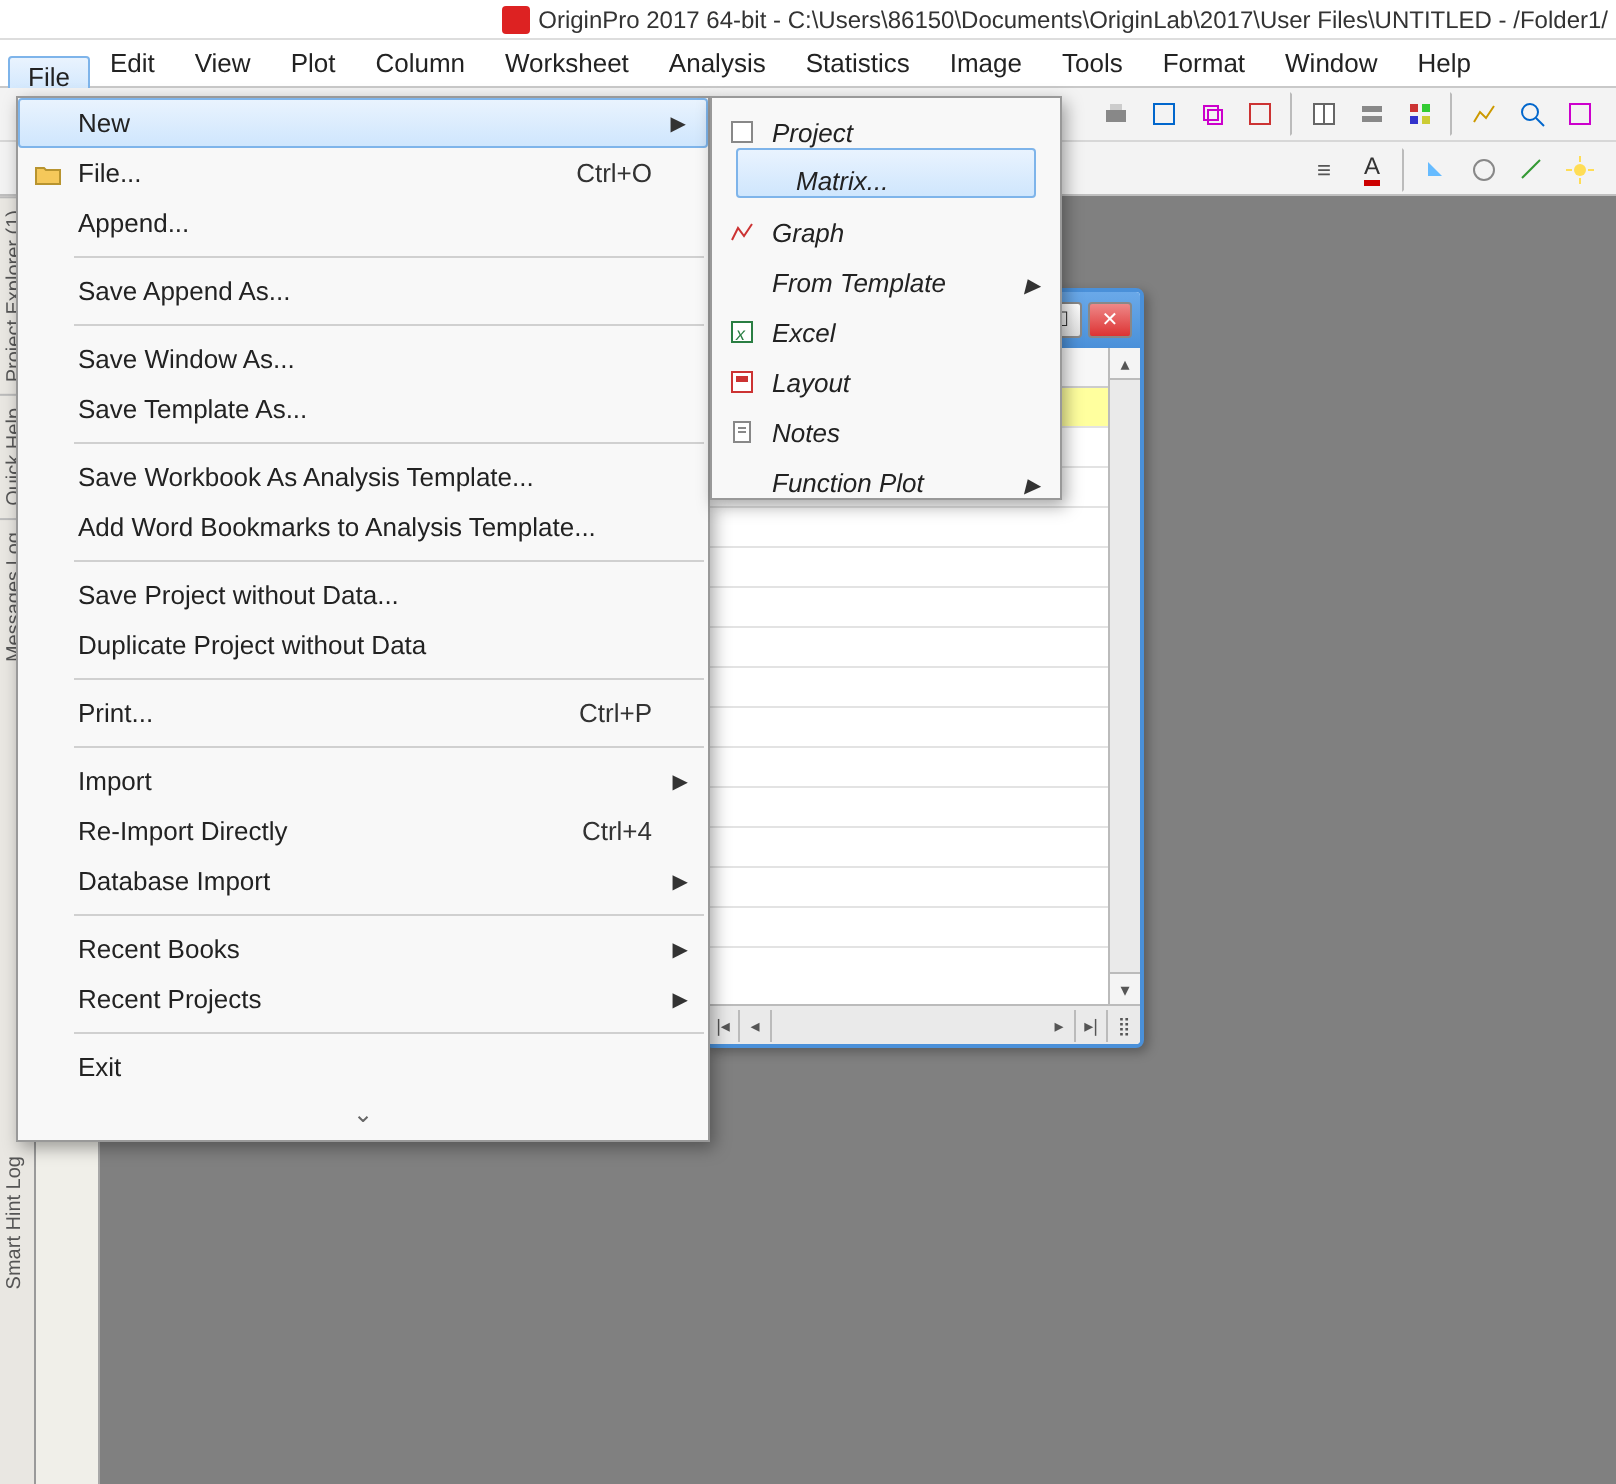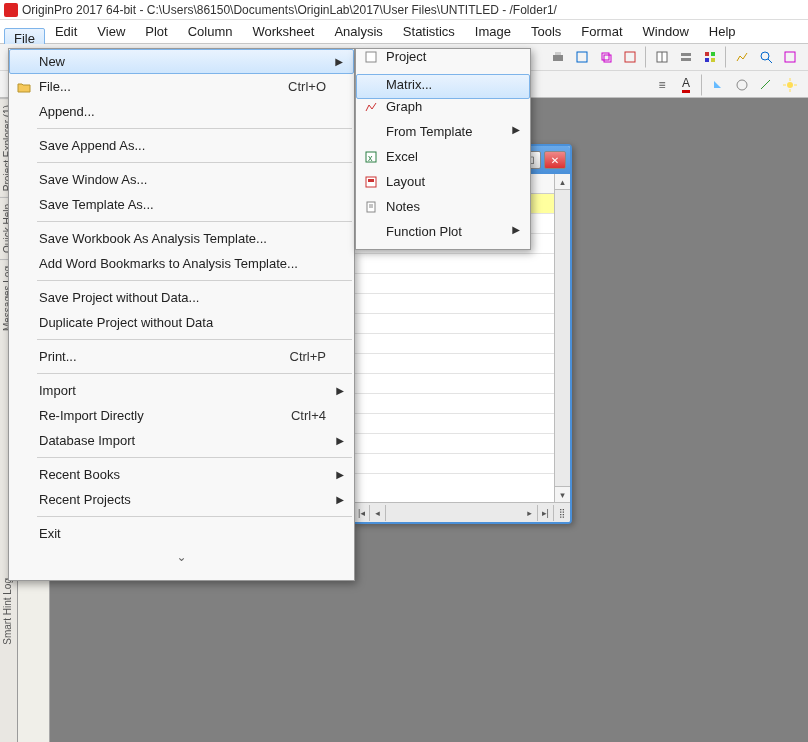--- a/index.html
+++ b/index.html
@@ -1,17 +1,17 @@
 <!DOCTYPE html>
 <html><head>
 <meta charset="utf-8">
 <style>
   * { box-sizing: border-box; margin: 0; padding: 0; }
   body { font-family: "Segoe UI", Tahoma, sans-serif; font-size: 13px; background: #fff; width: 808px; height: 742px; overflow: hidden; position: relative; }
-  .titlebar { height: 20px; background: #fff; display: flex; align-items: center; padding: 0 4px; border-bottom: 1px solid #ddd; }
+  .titlebar { height: 20px; background: #fff; display: flex; align-items: center; padding: 0 4px; border-bottom: 1px solid #ddd; justify-content: flex-end; }
   .titlebar .app-icon { width: 14px; height: 14px; background: #d22; border-radius: 2px; margin-right: 4px; }
   .titlebar .title { font-size: 12px; color: #333; white-space: nowrap; }
   .menubar { height: 24px; background: #fff; display: flex; align-items: center; padding: 0 4px; border-bottom: 1px solid #c9c9c9; }
   .menubar .menu-item { padding: 3px 10px; font-size: 13px; color: #222; cursor: default; }
   .menubar .menu-item.active { background: linear-gradient(#e9f3fe,#cfe6fd); border: 1px solid #7eb4ea; border-radius: 2px; padding: 2px 9px; margin-top: 13px; }
   .toolstrip { height: 54px; background: #f3f3f3; border-bottom: 1px solid #bfbfbf; position: relative; }
   .toolstrip .rowa, .toolstrip .rowb { position:absolute; left:0; right:0; height:27px; display:flex; align-items:center; }
   .toolstrip .rowa { top:0; border-bottom:1px solid #d7d7d7; }
   .toolstrip .rowb { top:27px; }
   .toolbtn { width:22px; height:22px; margin:0 1px; border:1px solid transparent; display:flex; align-items:center; justify-content:center; font-size:12px; color:#555; }
@@ -29,31 +29,31 @@
   .workbook .wb-body .colh { position:absolute; top:0; left:0; right:0; height:20px; border-bottom:1px solid #ccc; background:#f7f7f7; }
   .workbook .wb-body .rowarea { position:absolute; top:20px; bottom:0; left:0; right:0; overflow:hidden; }
   .workbook .wb-body .rowarea .r { height:20px; border-bottom:1px solid #e3e3e3; }
   .workbook .wb-body .rowarea .r.sel { background:#ffff9e; }
   .workbook .wb-vscroll { position:absolute; top:28px; right:0; bottom:20px; width:16px; background:#eaeaea; border-left:1px solid #bbb; }
   .workbook .wb-vscroll .up, .workbook .wb-vscroll .dn { height:16px; display:flex; align-items:center; justify-content:center; font-size:9px; color:#555; background:#f4f4f4; border-bottom:1px solid #bbb; }
   .workbook .wb-vscroll .dn { position:absolute; bottom:0; left:0; right:0; border-top:1px solid #bbb; border-bottom:none; }
   .workbook .wb-hscroll { position:absolute; bottom:0; left:0; right:0; height:20px; background:#eaeaea; border-top:1px solid #bbb; display:flex; align-items:center; }
   .workbook .wb-hscroll .hbtn { width:16px; height:16px; display:flex; align-items:center; justify-content:center; font-size:9px; color:#555; border-right:1px solid #bbb; }
   .workbook .wb-hscroll .track { flex:1; height:16px; }
-  .dropdown { position:absolute; left:8px; top:48px; width:347px; background:#f8f8f8; border:1px solid #999; box-shadow:2px 3px 8px rgba(0,0,0,.35); z-index:100; padding-bottom:16px; }
+  .dropdown { position:absolute; left:8px; top:48px; width:347px; background:#f8f8f8; border:1px solid #999; box-shadow:2px 3px 8px rgba(0,0,0,.35); z-index:100; padding-bottom:6px; }
   .dropdown .dd-item { height:25px; display:flex; align-items:center; padding:0 10px 0 30px; font-size:13px; color:#222; position:relative; }
   .dropdown .dd-item.hov { background:linear-gradient(#e9f3fe,#cfe6fd); border:1px solid #7eb4ea; border-radius:2px; height:25px; margin:0; padding:0 9px 0 29px; }
   .dropdown .dd-item .sc { position:absolute; right:28px; color:#333; }
   .dropdown .dd-item .ar { position:absolute; right:10px; font-size:10px; color:#333; }
   .dropdown .dd-item .ic { position:absolute; left:7px; width:16px; height:16px; display:flex; align-items:center; justify-content:center; font-size:11px; }
   .dropdown .dd-sep { height:1px; background:#d0d0d0; margin:4px 2px 4px 28px; }
   .dropdown .dd-more { text-align:center; font-size:12px; color:#666; padding:4px 0 0; }
   .submenu { position:absolute; left:355px; top:48px; width:176px; background:#f8f8f8; border:1px solid #999; box-shadow:2px 3px 8px rgba(0,0,0,.35); z-index:110; }
-  .submenu .sm-item { height:25px; display:flex; align-items:flex-start; padding:0 10px 0 30px; font-size:13px; color:#222; position:relative; }
-  .submenu .sm-item.hov { background:linear-gradient(#e9f3fe,#cfe6fd); border:1px solid #7eb4ea; border-radius:2px; height:25px; margin:0 0; padding:2px 9px 0 29px; }
+  .submenu .sm-item { height:25px; display:flex; align-items:flex-end; padding:0 10px 0 30px; font-size:13px; color:#222; position:relative;font-style:italic; }
+  .submenu .sm-item.hov { background:linear-gradient(#e9f3fe,#cfe6fd); border:1px solid #7eb4ea; border-radius:2px; height:25px; margin:0 12px; padding:2px 9px 0 29px; }
   .submenu .sm-item .ar { position:absolute; right:10px; font-size:10px; color:#333; }
   .submenu .sm-item .ic { position:absolute; left:7px; width:16px; height:16px; display:flex; align-items:center; justify-content:center; font-size:11px; }
   .bottomtab { position:absolute; left:0; bottom:0; width:18px; height:170px; background:#e9e7e2; border-right:1px solid #9a9a9a; }
   .bottomtab .tabv2 { writing-mode:vertical-rl; transform:rotate(180deg); font-size:10px; color:#555; padding:6px 2px; }
   svg { display:block; }
 </style>
 </head>
 <body>
 
 <div class="titlebar">

